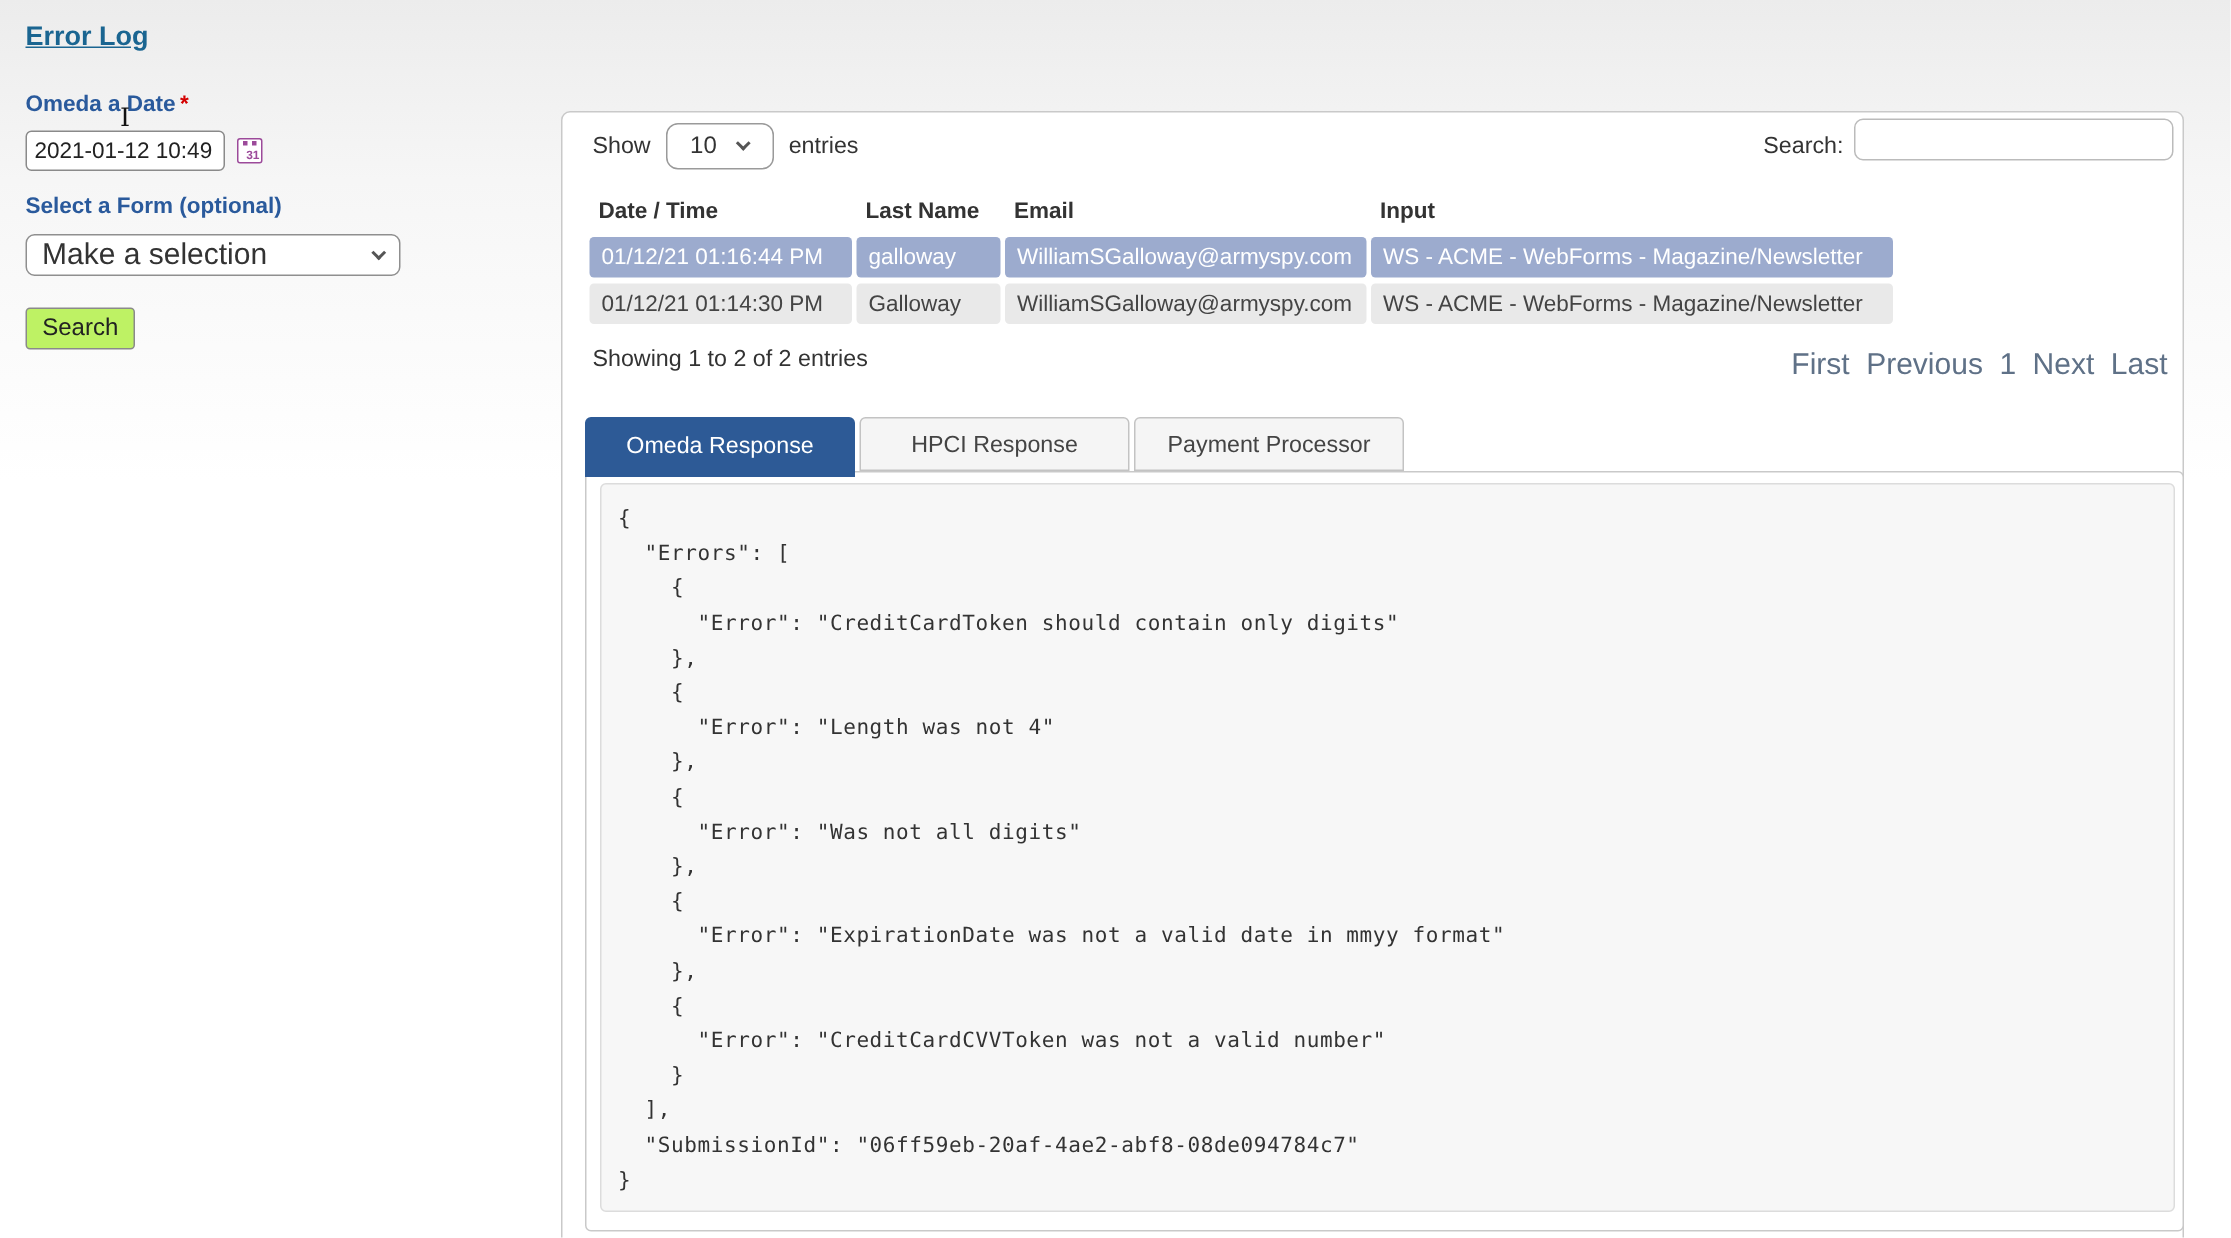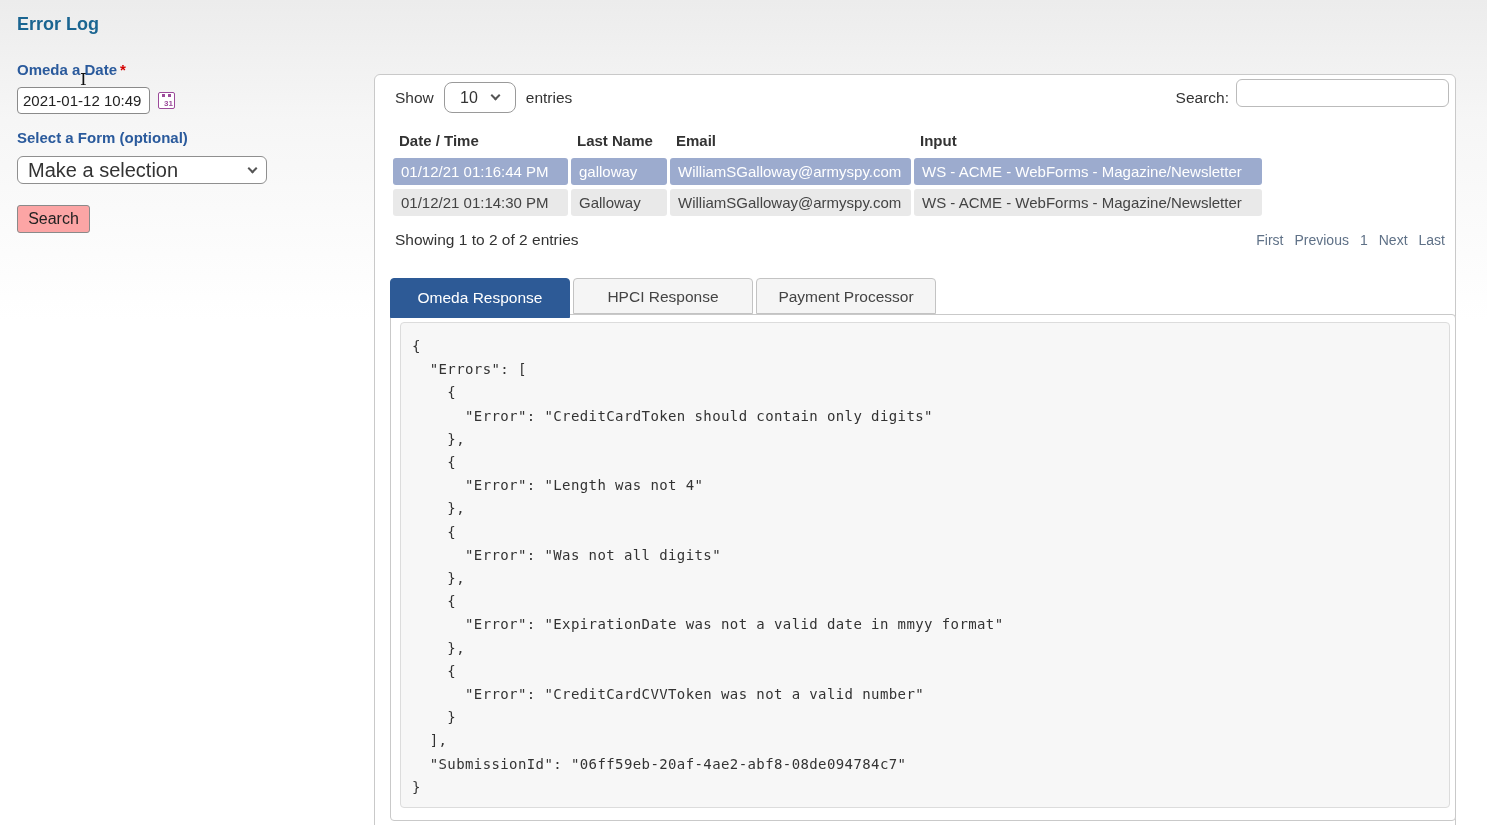--- a/index.html
+++ b/index.html
@@ -5,40 +5,40 @@
   * { margin:0; padding:0; box-sizing:border-box; }
   html,body { width:1487px; height:825px; overflow:hidden; }
   body {
     font-family:"Liberation Sans","DejaVu Sans",sans-serif;
     background:linear-gradient(180deg,#ececec 0px,#f6f6f6 120px,#ffffff 320px,#ffffff 100%);
     position:relative; color:#333;
   }
 
   
   .sidebar { position:absolute; left:17px; top:14px; width:340px; }
-  .page-title { font-size:18px; font-weight:bold; color:#1a6591; }
+  .page-title { font-size:18px; font-weight:bold; color:#1a6591;text-decoration:underline; }
   .field-label { position:absolute; font-size:15px; font-weight:bold; color:#2a5a9c; white-space:nowrap; }
   .lbl-date { left:0; top:47px; }
   .lbl-form { left:0; top:115px; }
   .req { color:#d40000; margin-left:3px; }
   .date-row { position:absolute; left:0; top:73px; display:flex; align-items:center; gap:8px; }
   .date-input { width:133px; height:27px; border:1px solid #8a8a8a; border-radius:4px;
     font-family:inherit; font-size:15px; color:#222; padding:2px 5px; background:#fff; }
   .cal-icon { width:17px; height:17px; border:1px solid #9c4a9a; border-radius:2px;
     background:#fff; position:relative; cursor:pointer; }
   .cal-icon .ring { position:absolute; top:1px; width:3px; height:3px; background:#9c4a9a; }
   .cal-icon .r1 { left:3px; } .cal-icon .r2 { right:3px; }
   .cal-icon .cal-num { position:absolute; right:1px; bottom:0; font-size:8px; font-weight:bold;
     color:#9c4a9a; line-height:8px; }
   .form-select { position:absolute; left:0; top:142px; width:250px; height:28px;
     border:1px solid #8f8f8f; border-radius:6px; background:#fff; display:flex;
     align-items:center; justify-content:space-between; padding:0 10px; font-size:20px;
     color:#333; cursor:pointer; }
   .search-btn { position:absolute; left:0; top:191px; width:73px; height:28px;
-    border:1px solid #8a8a8a; border-radius:3px; background:#fca5a5; font-family:inherit;
+    border:1px solid #8a8a8a; border-radius:3px; background:#bef264; font-family:inherit;
     font-size:16px; color:#222; cursor:pointer; }
   .chev { display:inline-block; width:7px; height:7px; border-right:2px solid #555;
     border-bottom:2px solid #555; transform:rotate(45deg); margin-top:-4px; }
   .ibeam { position:absolute; left:80px; top:69px; font-family:"DejaVu Serif",serif;
     font-size:17px; color:#111; pointer-events:none; }
 
   
   .card { position:absolute; left:374px; top:74px; width:1082px; height:780px;
     background:#fff; border:1px solid #c9c9c9; border-radius:6px; }
 
@@ -57,21 +57,21 @@
   .log-table th { text-align:left; font-size:15px; font-weight:bold; color:#333;
     padding:3px 8px 5px 6px; white-space:nowrap; cursor:pointer; }
   .log-table td { padding:5px 8px; border-radius:3px; white-space:nowrap; }
   .col-date { width:175px; } .col-last { width:96px; } .col-email { width:241px; } .col-input { width:348px; }
   tr.row-selected td { background:#9cabce; color:#fff; }
   tr.row-even td { background:#e9e9e9; color:#444; }
   .log-table tr { cursor:pointer; }
 
   .summary { position:absolute; left:20px; top:156px; font-size:15.5px; color:#333; }
   .pagination { position:absolute; right:10px; top:157px; display:flex; gap:11px;
-    font-size:14px; color:#5f7187; }
+    font-size:20px; color:#5f7187; }
   .pagination span { cursor:pointer; }
 
   
   .tabs { position:absolute; left:15px; top:203px; display:flex; gap:3px; z-index:2; }
   .tab { width:180px; height:36px; line-height:35px; text-align:center; font-size:15.5px;
     color:#444; background:#f5f5f5; border:1px solid #c3c3c3; border-radius:4px 4px 0 0;
     cursor:pointer; }
   .tab.active { height:40px; line-height:38px; background:#2d5a96; color:#fff;
     border-color:#2d5a96; }
 

